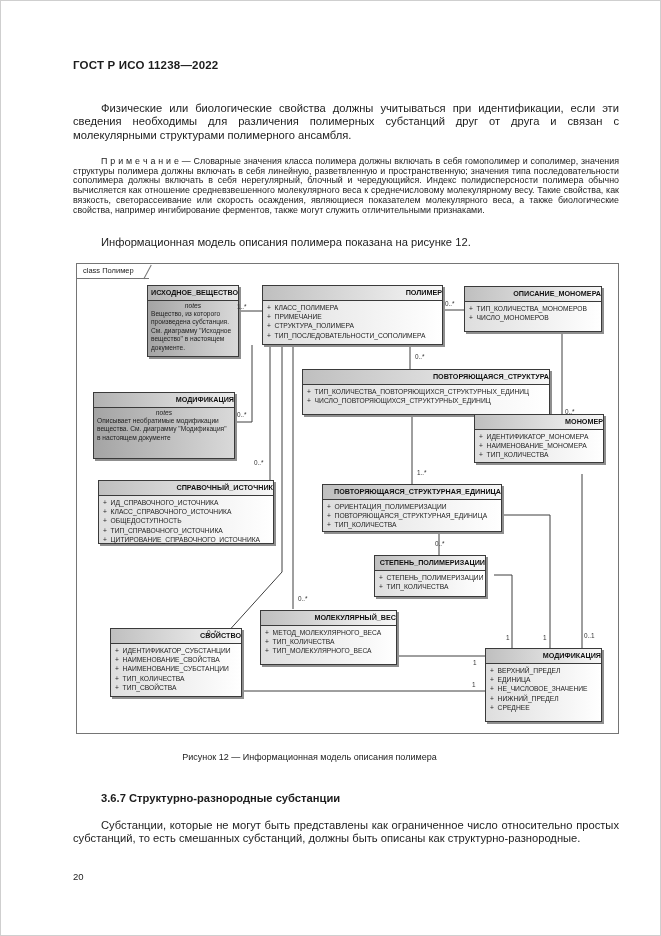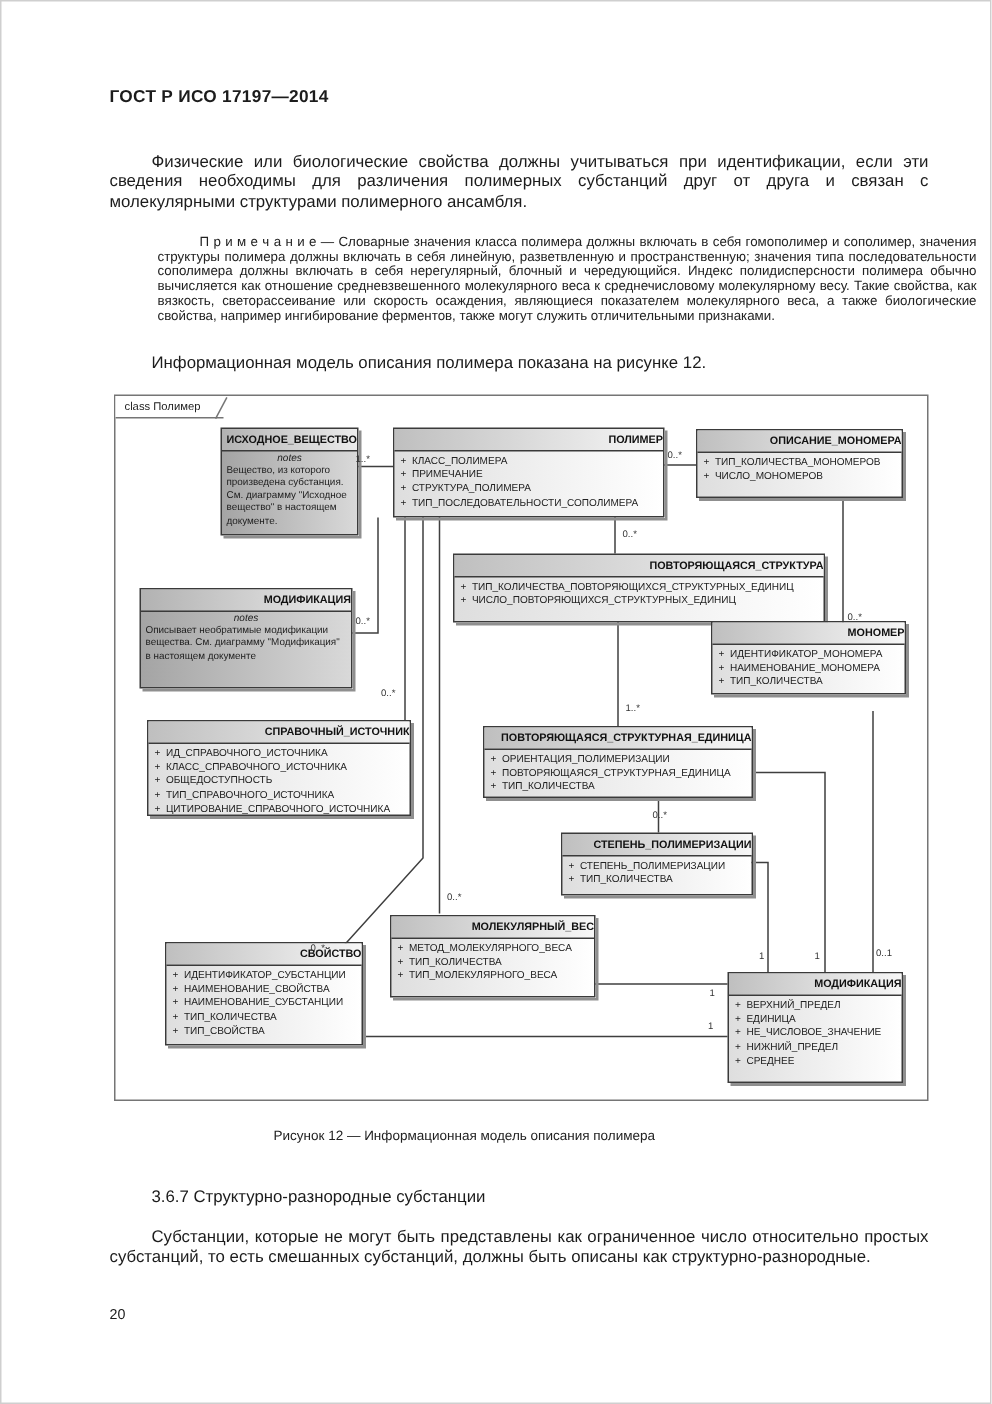--- a/index.html
+++ b/index.html
@@ -4,24 +4,24 @@
 <style>
   html,body{margin:0;padding:0;background:#eee;}
   .page{
     position:relative;width:661px;height:936px;background:#ffffff;
     border:1px solid #cfcfcf;box-sizing:border-box;overflow:hidden;
     font-family:"Liberation Sans", sans-serif;color:#1c1c1c;
   }
   .doc-header{position:absolute;left:72px;top:58px;font-size:11.5px;font-weight:bold;letter-spacing:.2px;}
   .para{position:absolute;left:72px;width:546px;font-size:11.2px;line-height:13.2px;text-align:justify;text-indent:28px;}
   .para-1{top:90px;}
-  .note-para{position:absolute;left:72px;top:147px;width:546px;font-size:8.9px;line-height:9.8px;text-align:justify;text-indent:28px;color:#222;margin-left:32px;}
+  .note-para{position:absolute;left:72px;top:147px;width:546px;font-size:8.9px;line-height:9.8px;text-align:justify;text-indent:28px;color:#222;}
   .para-2{top:224px;text-align:left;}
   .para-3{top:807px;}
-  .section-heading{position:absolute;left:100px;top:791px;font-size:11.2px;font-weight:normal;}
+  .section-heading{position:absolute;left:100px;top:791px;font-size:11.2px;font-weight:bold;}
   .figure-caption{position:absolute;left:0;top:751px;width:617px;text-align:center;font-size:9px;color:#222;}
   .page-number{position:absolute;left:72px;top:870px;font-size:9.5px;}
 
   
   .diagram{position:absolute;left:75px;top:262px;width:543px;height:471px;border:1px solid #757575;box-sizing:border-box;background:#fff;padding-left:32px;}
   .frame-tab{position:absolute;left:0;top:0;width:72px;height:15px;border-bottom:1px solid #757575;background:#fff;font-size:7.5px;line-height:14px;padding-left:6px;box-sizing:border-box;color:#222;}
   .frame-tab::after{content:"";position:absolute;right:1px;top:0px;width:1px;height:16px;background:#757575;transform:rotate(28deg);}
 
   .conn-svg{position:absolute;left:0;top:0;width:543px;height:471px;}
   .conn-svg line,.conn-svg polyline{stroke:#3f3f3f;stroke-width:1;fill:none;}
@@ -42,21 +42,21 @@
   .nbox-stereo{font-size:6.7px;font-style:italic;text-align:center;line-height:8px;color:#222;}
   .nbox-note{font-size:6.6px;line-height:8.4px;color:#1d1d1d;}
 
   .mult{position:absolute;font-size:6.4px;line-height:7px;color:#333;white-space:nowrap;}
 </style>
 </head>
 <body>
 
 <div class="page">
 
-  <div class="doc-header">ГОСТ Р ИСО 17197—2014</div>
+  <div class="doc-header">ГОСТ Р ИСО 11238—2022</div>
 
   <p class="para para-1">Физические или биологические свойства должны учитываться при идентификации, если эти сведения необходимы для различения полимерных субстанций друг от друга и связан с молекулярными структурами полимерного ансамбля.</p>
 
   <p class="note-para"><span>П р и м е ч а н и е — </span><span>Словарные значения класса полимера должны включать в себя гомополимер и сополимер, значения структуры полимера должны включать в себя линейную, разветвленную и пространственную; значения типа последовательности сополимера должны включать в себя нерегулярный, блочный и чередующийся. Индекс полидисперсности полимера обычно вычисляется как отношение средневзвешенного молекулярного веса к среднечисловому молекулярному весу. Такие свойства, как вязкость, светорассеивание или скорость осаждения, являющиеся показателем молекулярного веса, а также биологические свойства, например ингибирование ферментов, также могут служить отличительными признаками.</span></p>
 
   <p class="para para-2">Информационная модель описания полимера показана на рисунке 12.</p>
 
   <div class="diagram">
     <div class="frame-tab">class Полимер</div>
 
@@ -142,21 +142,21 @@
 
     <div class="cbox" style="left:245px;top:220px;width:180px;height:48px">
       <div class="cbox-title">ПОВТОРЯЮЩАЯСЯ_СТРУКТУРНАЯ_ЕДИНИЦА</div>
       <div class="cbox-attrs">
         <div class="attr">+  ОРИЕНТАЦИЯ_ПОЛИМЕРИЗАЦИИ</div>
         <div class="attr">+  ПОВТОРЯЮЩАЯСЯ_СТРУКТУРНАЯ_ЕДИНИЦА</div>
         <div class="attr">+  ТИП_КОЛИЧЕСТВА</div>
       </div>
     </div>
 
-    <div class="cbox" style="left:297px;top:291px;width:128px;height:42px">
+    <div class="cbox" style="left:297px;top:291px;width:112px;height:42px">
       <div class="cbox-title">СТЕПЕНЬ_ПОЛИМЕРИЗАЦИИ</div>
       <div class="cbox-attrs">
         <div class="attr">+  СТЕПЕНЬ_ПОЛИМЕРИЗАЦИИ</div>
         <div class="attr">+  ТИП_КОЛИЧЕСТВА</div>
       </div>
     </div>
 
     <div class="cbox" style="left:183px;top:346px;width:137px;height:55px">
       <div class="cbox-title">МОЛЕКУЛЯРНЫЙ_ВЕС</div>
       <div class="cbox-attrs">

